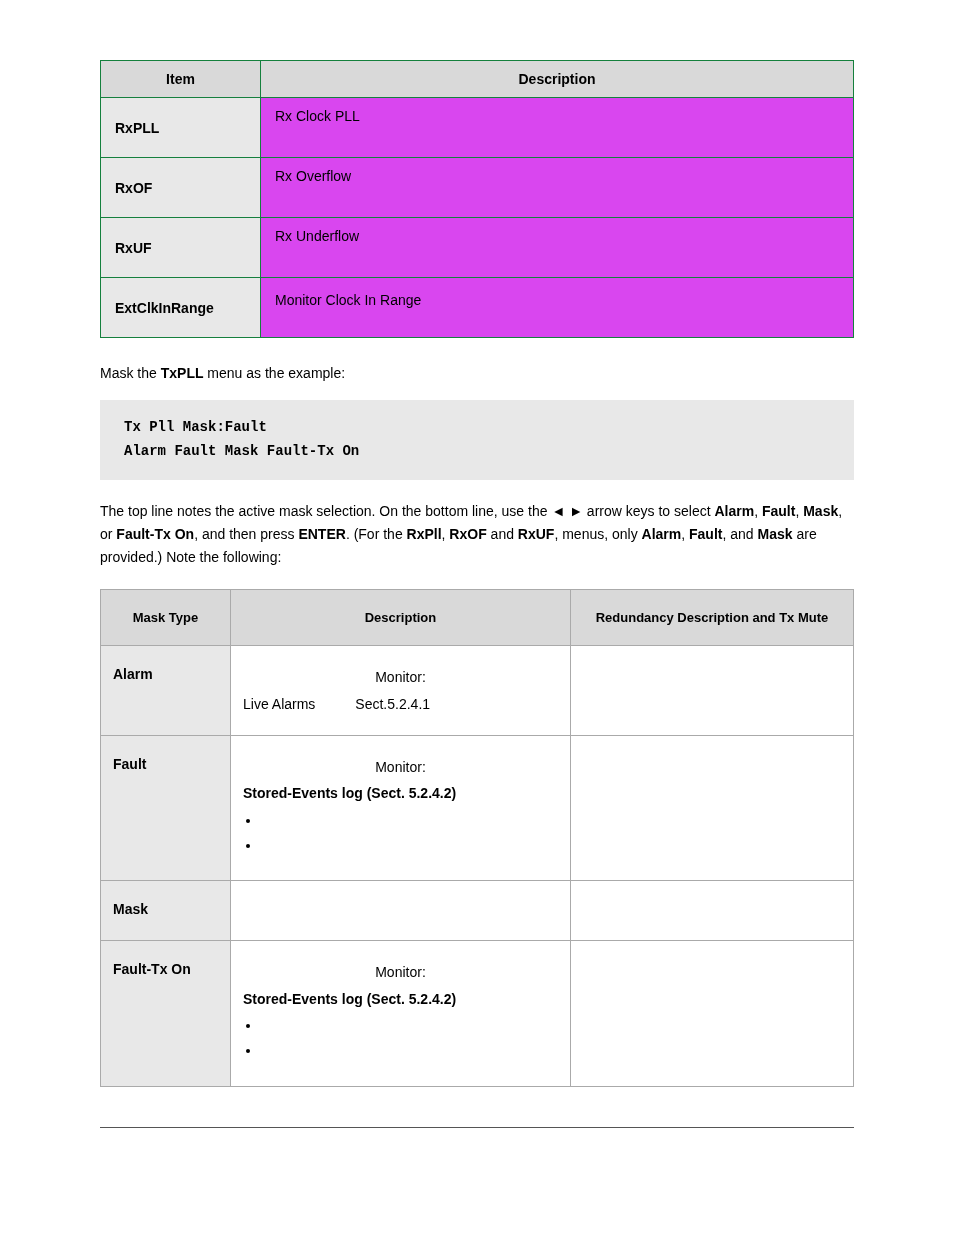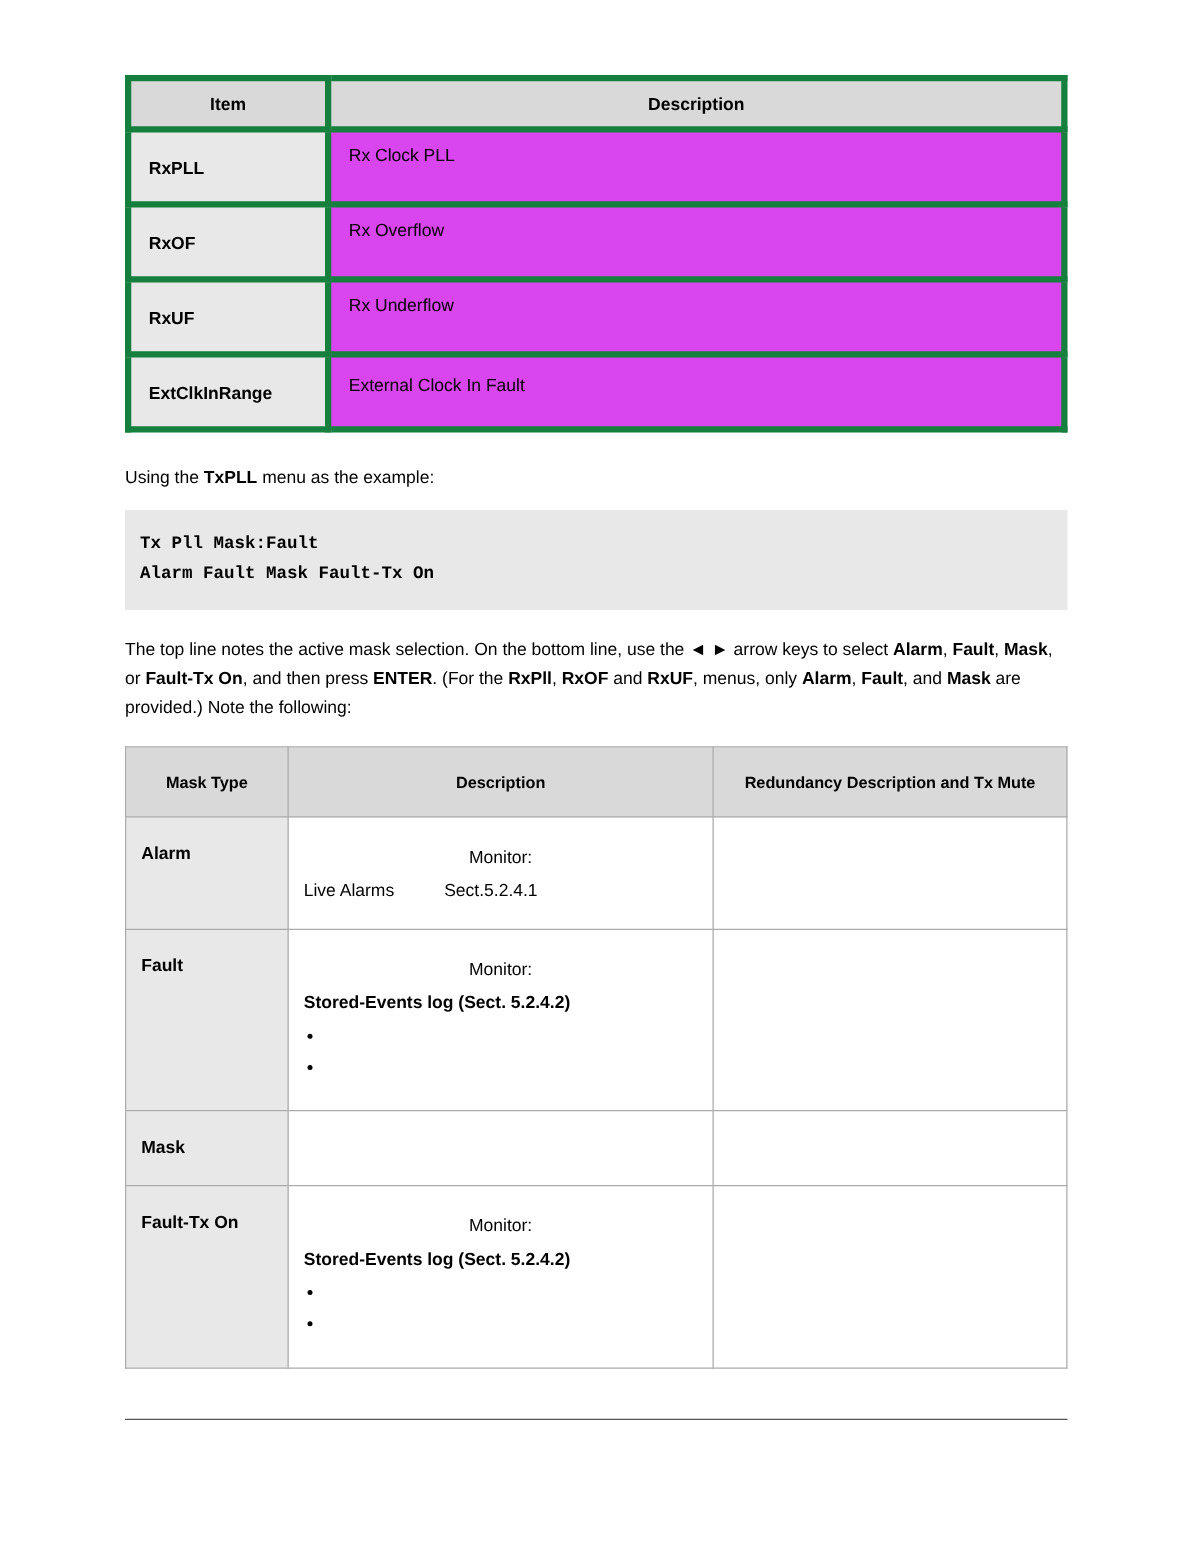--- a/index.html
+++ b/index.html
@@ -13,21 +13,21 @@
       padding: 60px 100px 60px 100px;
     }
 
     
     .table1 {
       width: 100%;
       border-collapse: collapse;
       margin-bottom: 24px;
     }
     .table1 th, .table1 td {
-      border: 5px solid #15803d;
+      border: 1px solid #15803d;
       padding: 10px 14px;
       vertical-align: top;
     }
     .table1 thead th {
       background-color: #d9d9d9;
       font-weight: bold;
       font-size: 14px;
     }
     .table1 tbody tr td:first-child {
       background-color: #e8e8e8;
@@ -48,21 +48,21 @@
       line-height: 1.6;
     }
     .prose b { font-weight: bold; }
 
     
     .code-block {
       background-color: #e8e8e8;
       font-family: 'Courier New', Courier, monospace;
       font-size: 14px;
       font-weight: bold;
-      padding: 16px 12px;
+      padding: 16px 24px;
       margin-bottom: 20px;
       line-height: 1.7;
     }
 
     
     .desc-para {
       margin-bottom: 20px;
       line-height: 1.65;
     }
     .desc-para b { font-weight: bold; }
@@ -147,27 +147,27 @@
     <tr>
       <td>RxOF</td>
       <td>Rx Overflow</td>
     </tr>
     <tr>
       <td>RxUF</td>
       <td>Rx Underflow</td>
     </tr>
     <tr>
       <td>ExtClkInRange</td>
-      <td style="vertical-align: top; padding-top: 14px;">External Clock In Fault</td>
+      <td style="vertical-align: top; padding-top: 14px;">Monitor Clock In Range</td>
     </tr>
   </tbody>
 </table>
 
 <p class="prose">
-  <span>Using the </span><b>TxPLL</b><span> menu as the example:</span>
+  <span>Mask the </span><b>TxPLL</b><span> menu as the example:</span>
 </p>
 
 <div class="code-block">
   <div>Tx  Pll  Mask:Fault</div>
   <div>    Alarm   Fault   Mask   Fault-Tx On</div>
 </div>
 
 <p class="desc-para">
   <span>The top line notes the active mask selection. On the bottom line, use the </span><span class="arrow">◄</span> <span class="arrow">►</span><span> arrow keys to select </span><b>Alarm</b><span>, </span><b>Fault</b><span>, </span><b>Mask</b><span>, or </span><b>Fault-Tx On</b><span>, and then press </span><b>ENTER</b><span>. (For the </span><b>RxPll</b><span>, </span><b>RxOF</b><span> and </span><b>RxUF</b><span>, menus, only </span><b>Alarm</b><span>, </span><b>Fault</b><span>, and </span><b>Mask</b><span> are provided.) Note the following:</span>
 </p>

